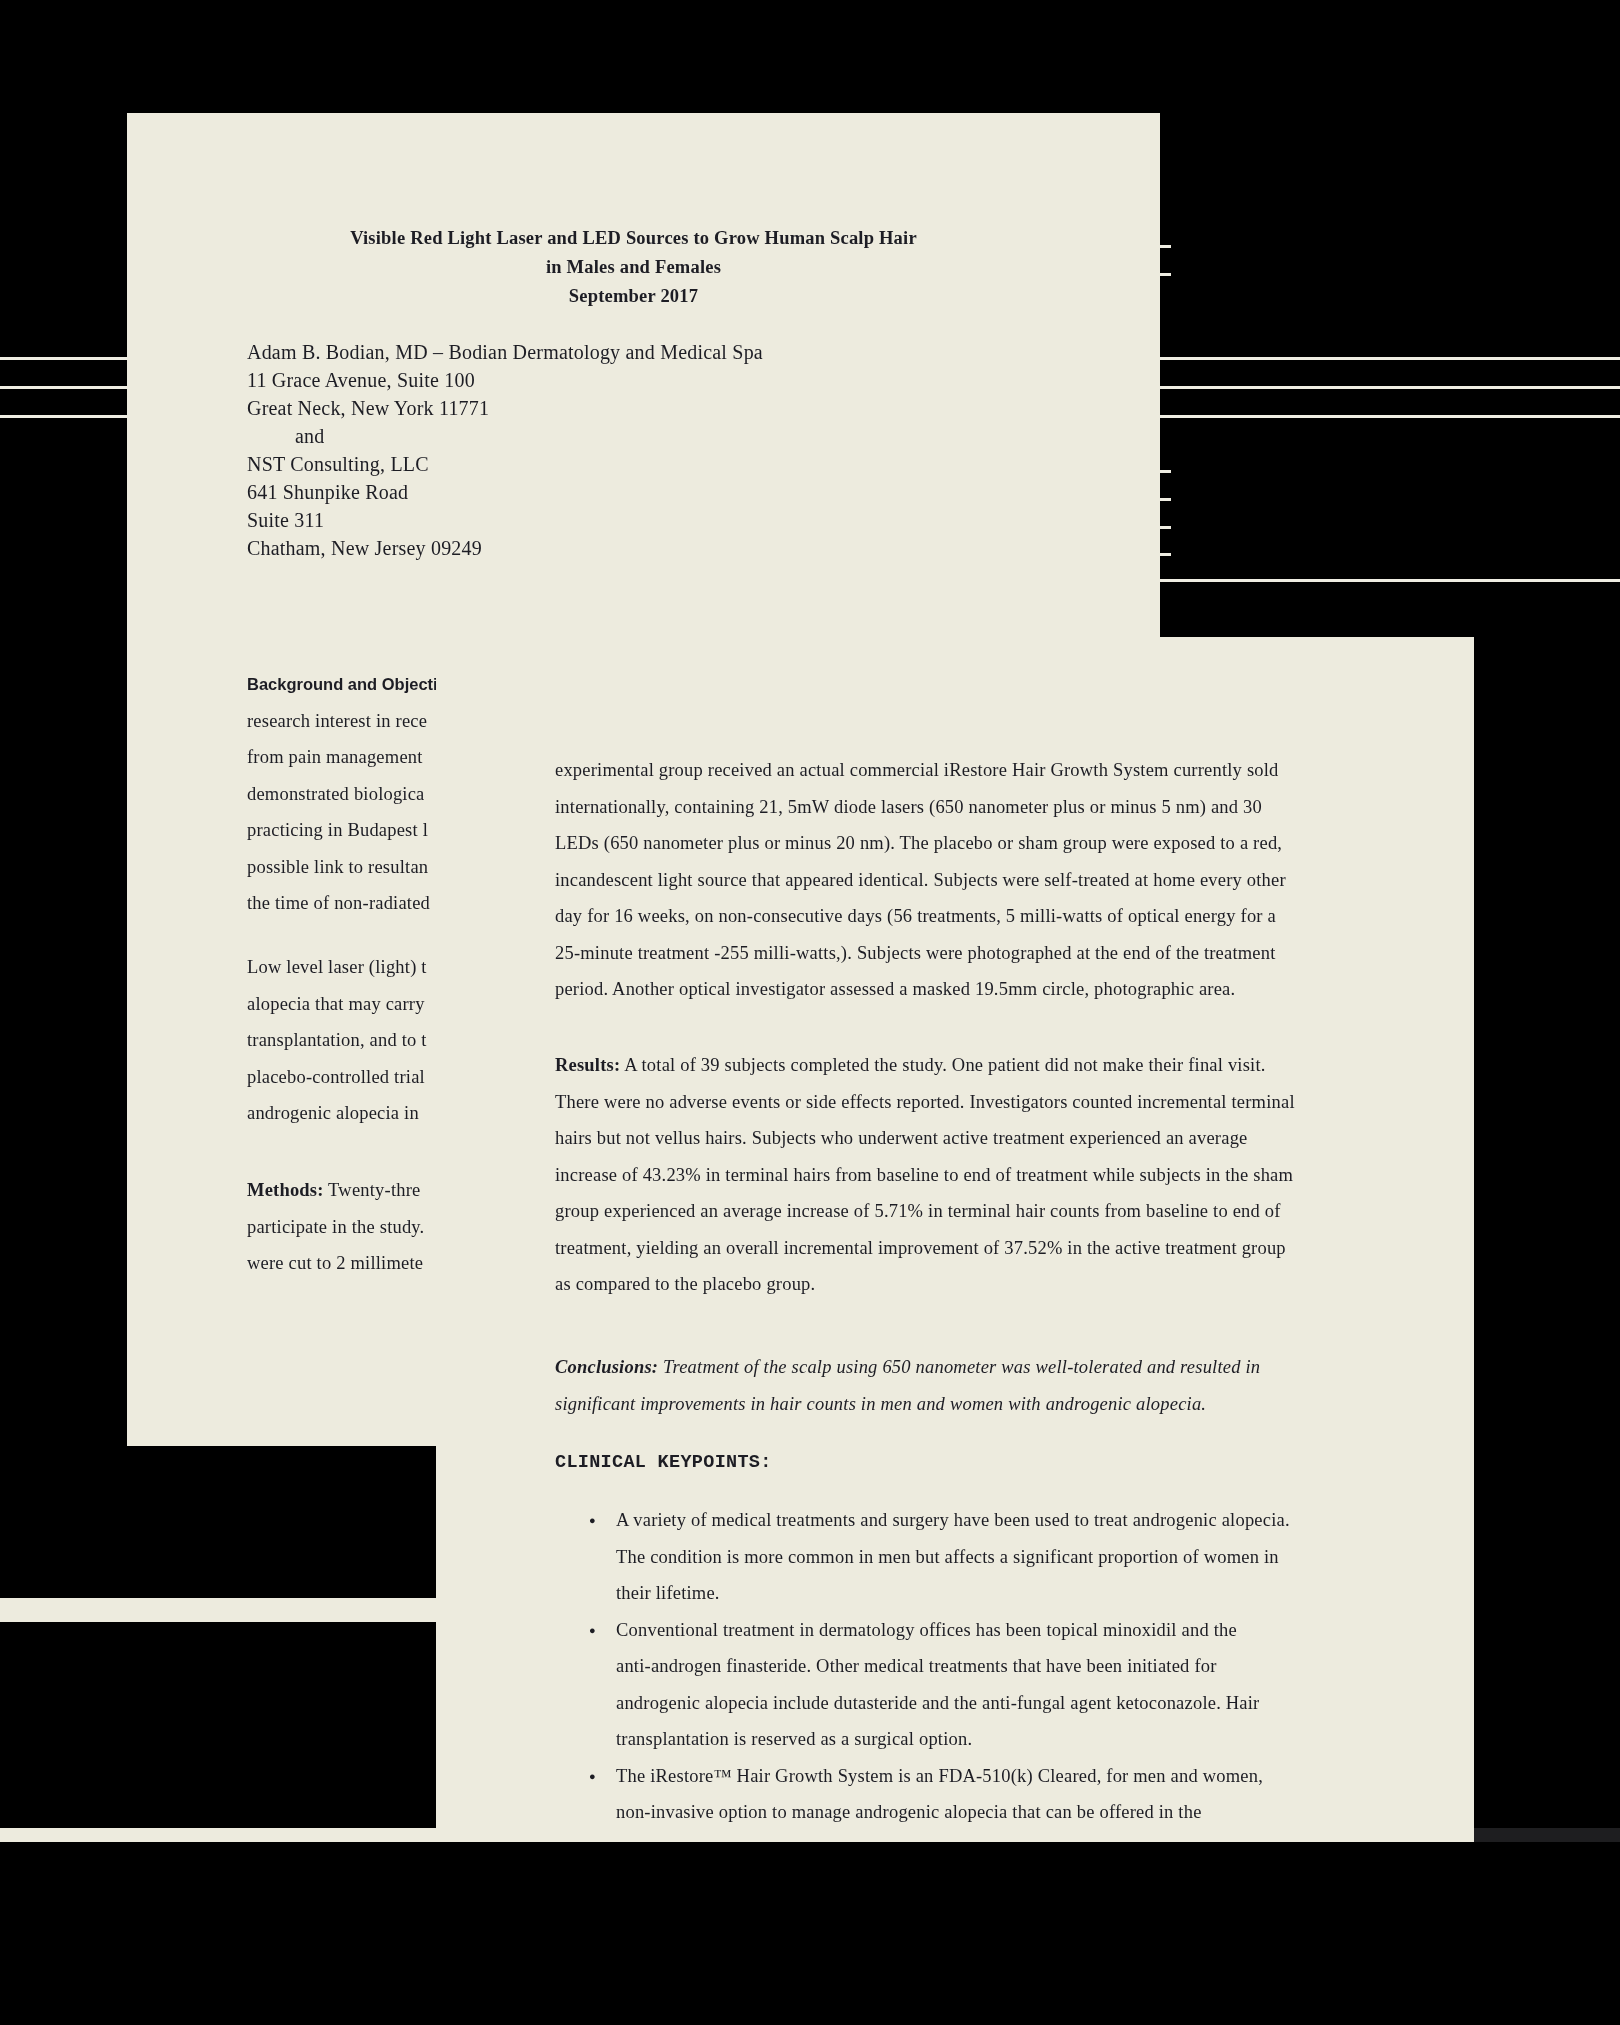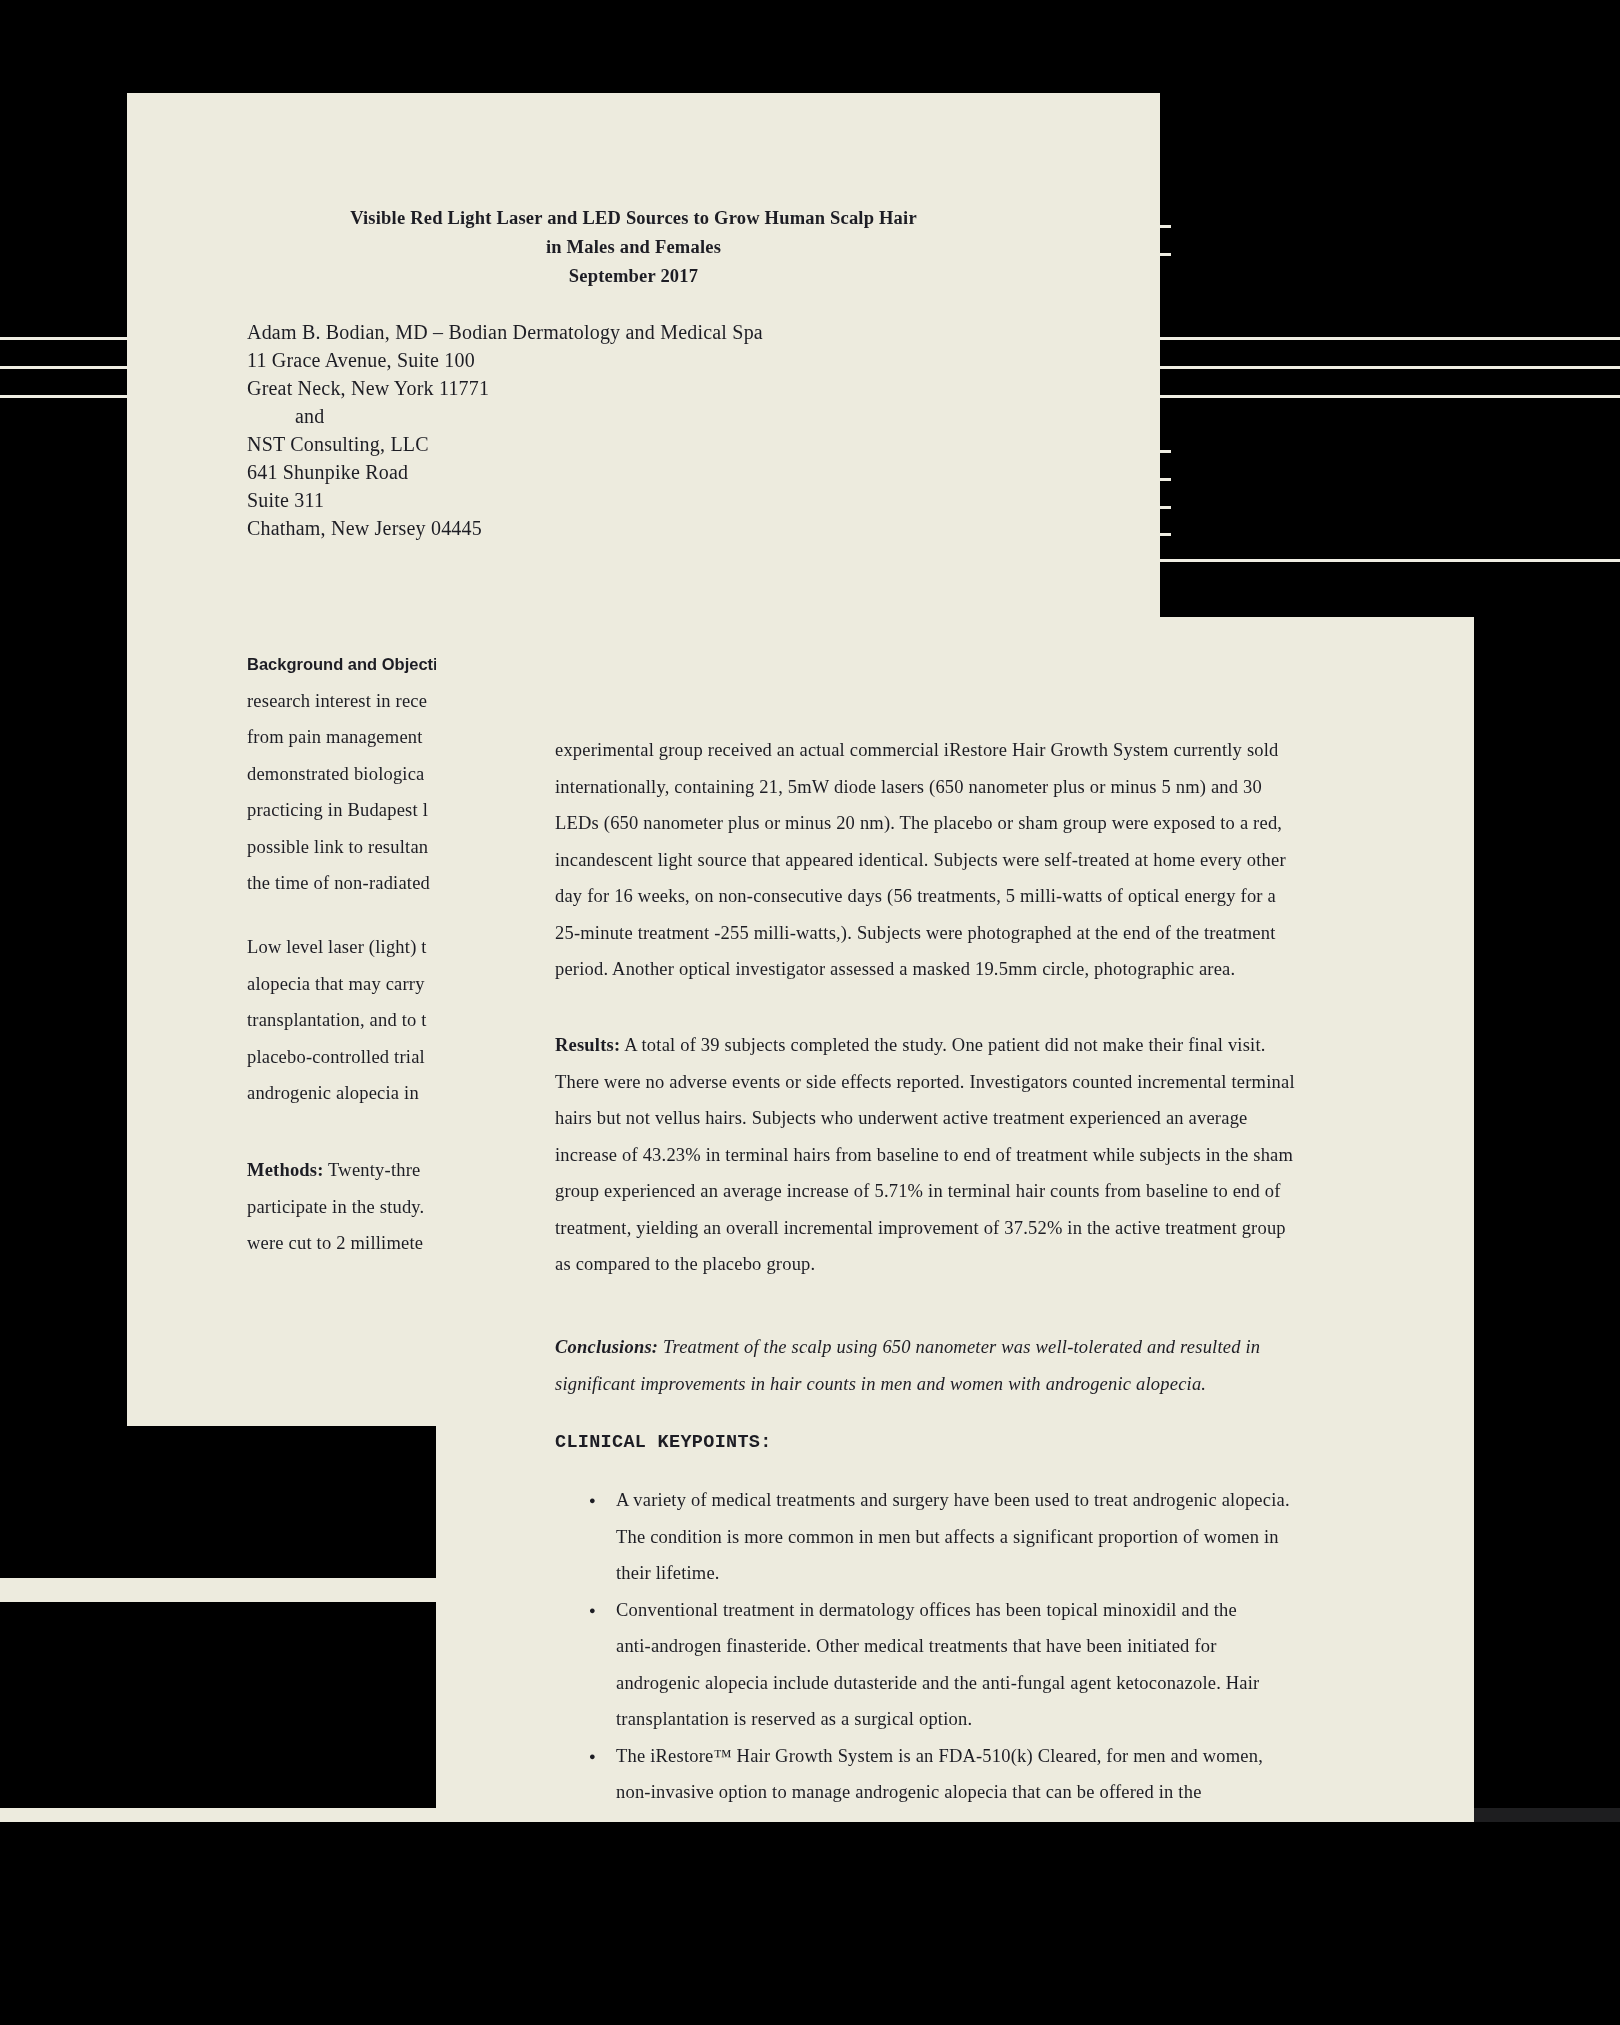--- a/index.html
+++ b/index.html
@@ -1,17 +1,17 @@
 <!DOCTYPE html>
 <html><head>
 <meta charset="utf-8">
 <style>
   html,body{margin:0;padding:0;background:#000;}
   .stage{position:relative;width:1620px;height:1822px;background:#000;overflow:hidden;
-         font-family:"Liberation Serif", serif;color:#1d1d24;}
+         font-family:"Liberation Serif", serif;color:#1d1d24;margin-top:20px;}
   
   .hline{position:absolute;height:3px;background:#efede2;}
   .stub{position:absolute;height:3px;width:11px;background:#efede2;}
   .strip{position:absolute;background:#edebde;}
   .grayblock{position:absolute;background:#1e1e20;}
   
   .page{position:absolute;background:#edebde;overflow:hidden;}
   .page1{left:127px;top:93px;width:1033px;height:1333px;}
   .page2{left:436px;top:617px;width:1038px;height:1327px;}
   .blk{position:absolute;left:120px;right:30px;}
@@ -54,21 +54,21 @@
     </div>
 
     <div class="blk" style="top:225px;">
       <div class="aline">Adam B. Bodian, MD – Bodian Dermatology and Medical Spa</div>
       <div class="aline">11 Grace Avenue, Suite 100</div>
       <div class="aline">Great Neck, New York 11771</div>
       <div class="aline indent">and</div>
       <div class="aline">NST Consulting, LLC</div>
       <div class="aline">641 Shunpike Road</div>
       <div class="aline">Suite 311</div>
-      <div class="aline">Chatham, New Jersey 04445</div>
+      <div class="aline">Chatham, New Jersey 09249</div>
     </div>
 
     <div class="blk" style="top:553px;">
       <div class="sansbold">Background and Objectiv</div>
       <div class="line">research interest in rece</div>
       <div class="line">from pain management</div>
       <div class="line">demonstrated biologica</div>
       <div class="line">practicing in Budapest l</div>
       <div class="line">possible link to resultan</div>
       <div class="line">the time of non-radiated</div>

